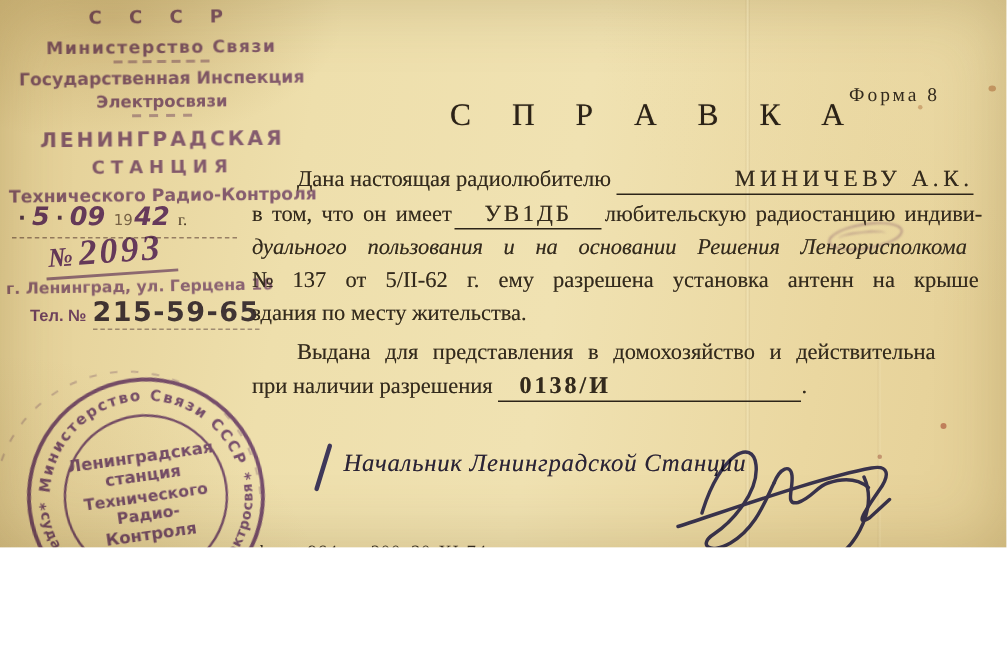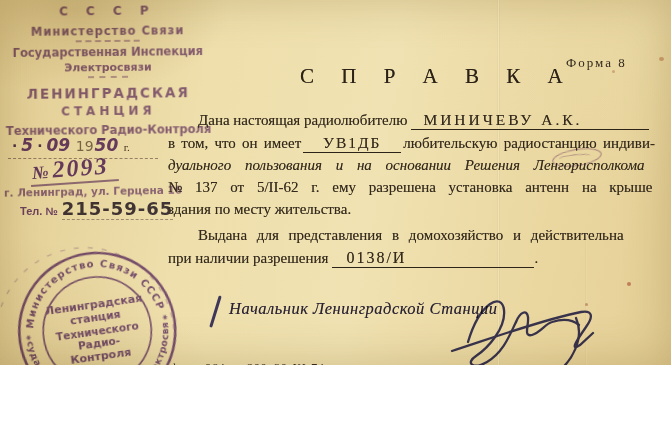--- a/index.html
+++ b/index.html
@@ -38,21 +38,21 @@
   .cs-l7{font-size:11.5px; margin-top:5px;}
 
   .date-line{
     position:absolute; left:8px; top:135px; width:150px;
     color:#6f4490; font-family:"DejaVu Sans", sans-serif; font-weight:bold;
     border-bottom:1.5px dashed rgba(90,60,70,.55); padding-bottom:3px;
     filter:blur(.3px); mix-blend-mode:multiply;
   }
   .date-line .d{font-size:17px; font-style:italic;}
   .date-line .sep{font-size:14px; padding:0 4px; color:#5a3f6e;}
-  .date-line .century{font-size:14px; color:rgba(80,60,50,.7); font-weight:normal; padding-right:1px;}
+  .date-line .century{font-size:10px; color:rgba(80,60,50,.7); font-weight:normal; padding-right:1px;}
   .date-line .suffix{font-size:11px; color:#4a3a30; font-weight:normal; font-family:"Liberation Serif",serif;}
   .doc-number{
     position:absolute; left:30px; top:155px; color:#6f4490;
     font-style:italic; font-weight:bold; transform:rotate(-4deg);
     border-bottom:2px solid rgba(111,68,144,.7); padding:0 10px 0 2px;
     mix-blend-mode:multiply;
   }
   .doc-number .no{font-size:18px;}
   .doc-number .val{font-size:24px; letter-spacing:2px;}
   .address-line{
@@ -76,30 +76,30 @@
     font-size:21px; font-weight:normal; letter-spacing:11px; text-align:center; white-space:nowrap;
     color:#2b2217; text-shadow:0 0 .5px rgba(40,30,15,.6);
   }
 
   
   .line{position:absolute; left:168px; width:481px; font-size:15px; white-space:nowrap;
         text-shadow:0 0 .4px rgba(45,35,18,.5);}
   .fill{border-bottom:1.5px solid #2c2419; display:inline-block;}
   .l1{top:111px; display:flex; align-items:baseline;}
   .l1 .pre{padding-left:30px;}
-  .l1 .name{flex:1; margin-left:4px; padding-left:12px; letter-spacing:3px; font-size:15.5px;}
+  .l1 .name{flex:1; margin-left:4px; padding-left:12px; letter-spacing:3px; font-size:15.5px;text-align:right;}
   .l2{top:134px; word-spacing:2.5px;}
   .l2 .fill{width:98px; text-align:center; letter-spacing:2px; font-size:15.5px; margin:0 2px;}
   .l3{top:157px; word-spacing:10px;font-style:italic;}
   .l4{top:179px; word-spacing:9px;}
   .l5{top:201px;}
   .p2l1{top:227px; word-spacing:6px;}
   .p2l1 .pre{padding-left:30px;}
   .p2l2{top:249px;}
-  .p2l2 .fill{width:188px; padding-left:14px; letter-spacing:2px; font-size:16px; margin-left:4px;}
+  .p2l2 .fill{width:188px; padding-left:14px; letter-spacing:2px; font-size:16px; margin-left:4px;font-weight:bold;}
 
   
   .sig-slash{
     position:absolute; left:214px; top:295px; width:2.5px; height:33px;
     background:#2a2550; transform:rotate(17deg); border-radius:2px; opacity:.9;
   }
   .sig-line{position:absolute; font-style:italic; font-size:16.5px; color:#2a2336; white-space:nowrap;
             letter-spacing:.5px; text-shadow:0 0 .4px rgba(40,32,40,.5);}
   .sig-line.s1{left:229px; top:299px;}
   .sig-line.s2{left:247px; top:321px;}
@@ -147,21 +147,21 @@
     <div class="cs-l3">Государственная Инспекция</div>
     <div class="cs-l4">Электросвязи</div>
     <div class="cs-rule narrow"></div>
     <div class="cs-l5">ЛЕНИНГРАДСКАЯ</div>
     <div class="cs-l6">СТАНЦИЯ</div>
     <div class="cs-l7">Технического Радио-Контроля</div>
   </div>
 
   <div class="date-line">
     <span class="sep">·</span><span class="d">5</span><span class="sep">·</span><span class="d">09</span>
-    <span class="century">19</span><span class="d">50</span>
+    <span class="century">19</span><span class="d">42</span>
     <span class="suffix">г.</span>
   </div>
 
   <div class="doc-number">
     <span class="no">№</span>
     <span class="val">2093</span>
   </div>
 
   <div class="address-line">г. Ленинград, ул. Герцена 16</div>
   <div class="phone-line">

